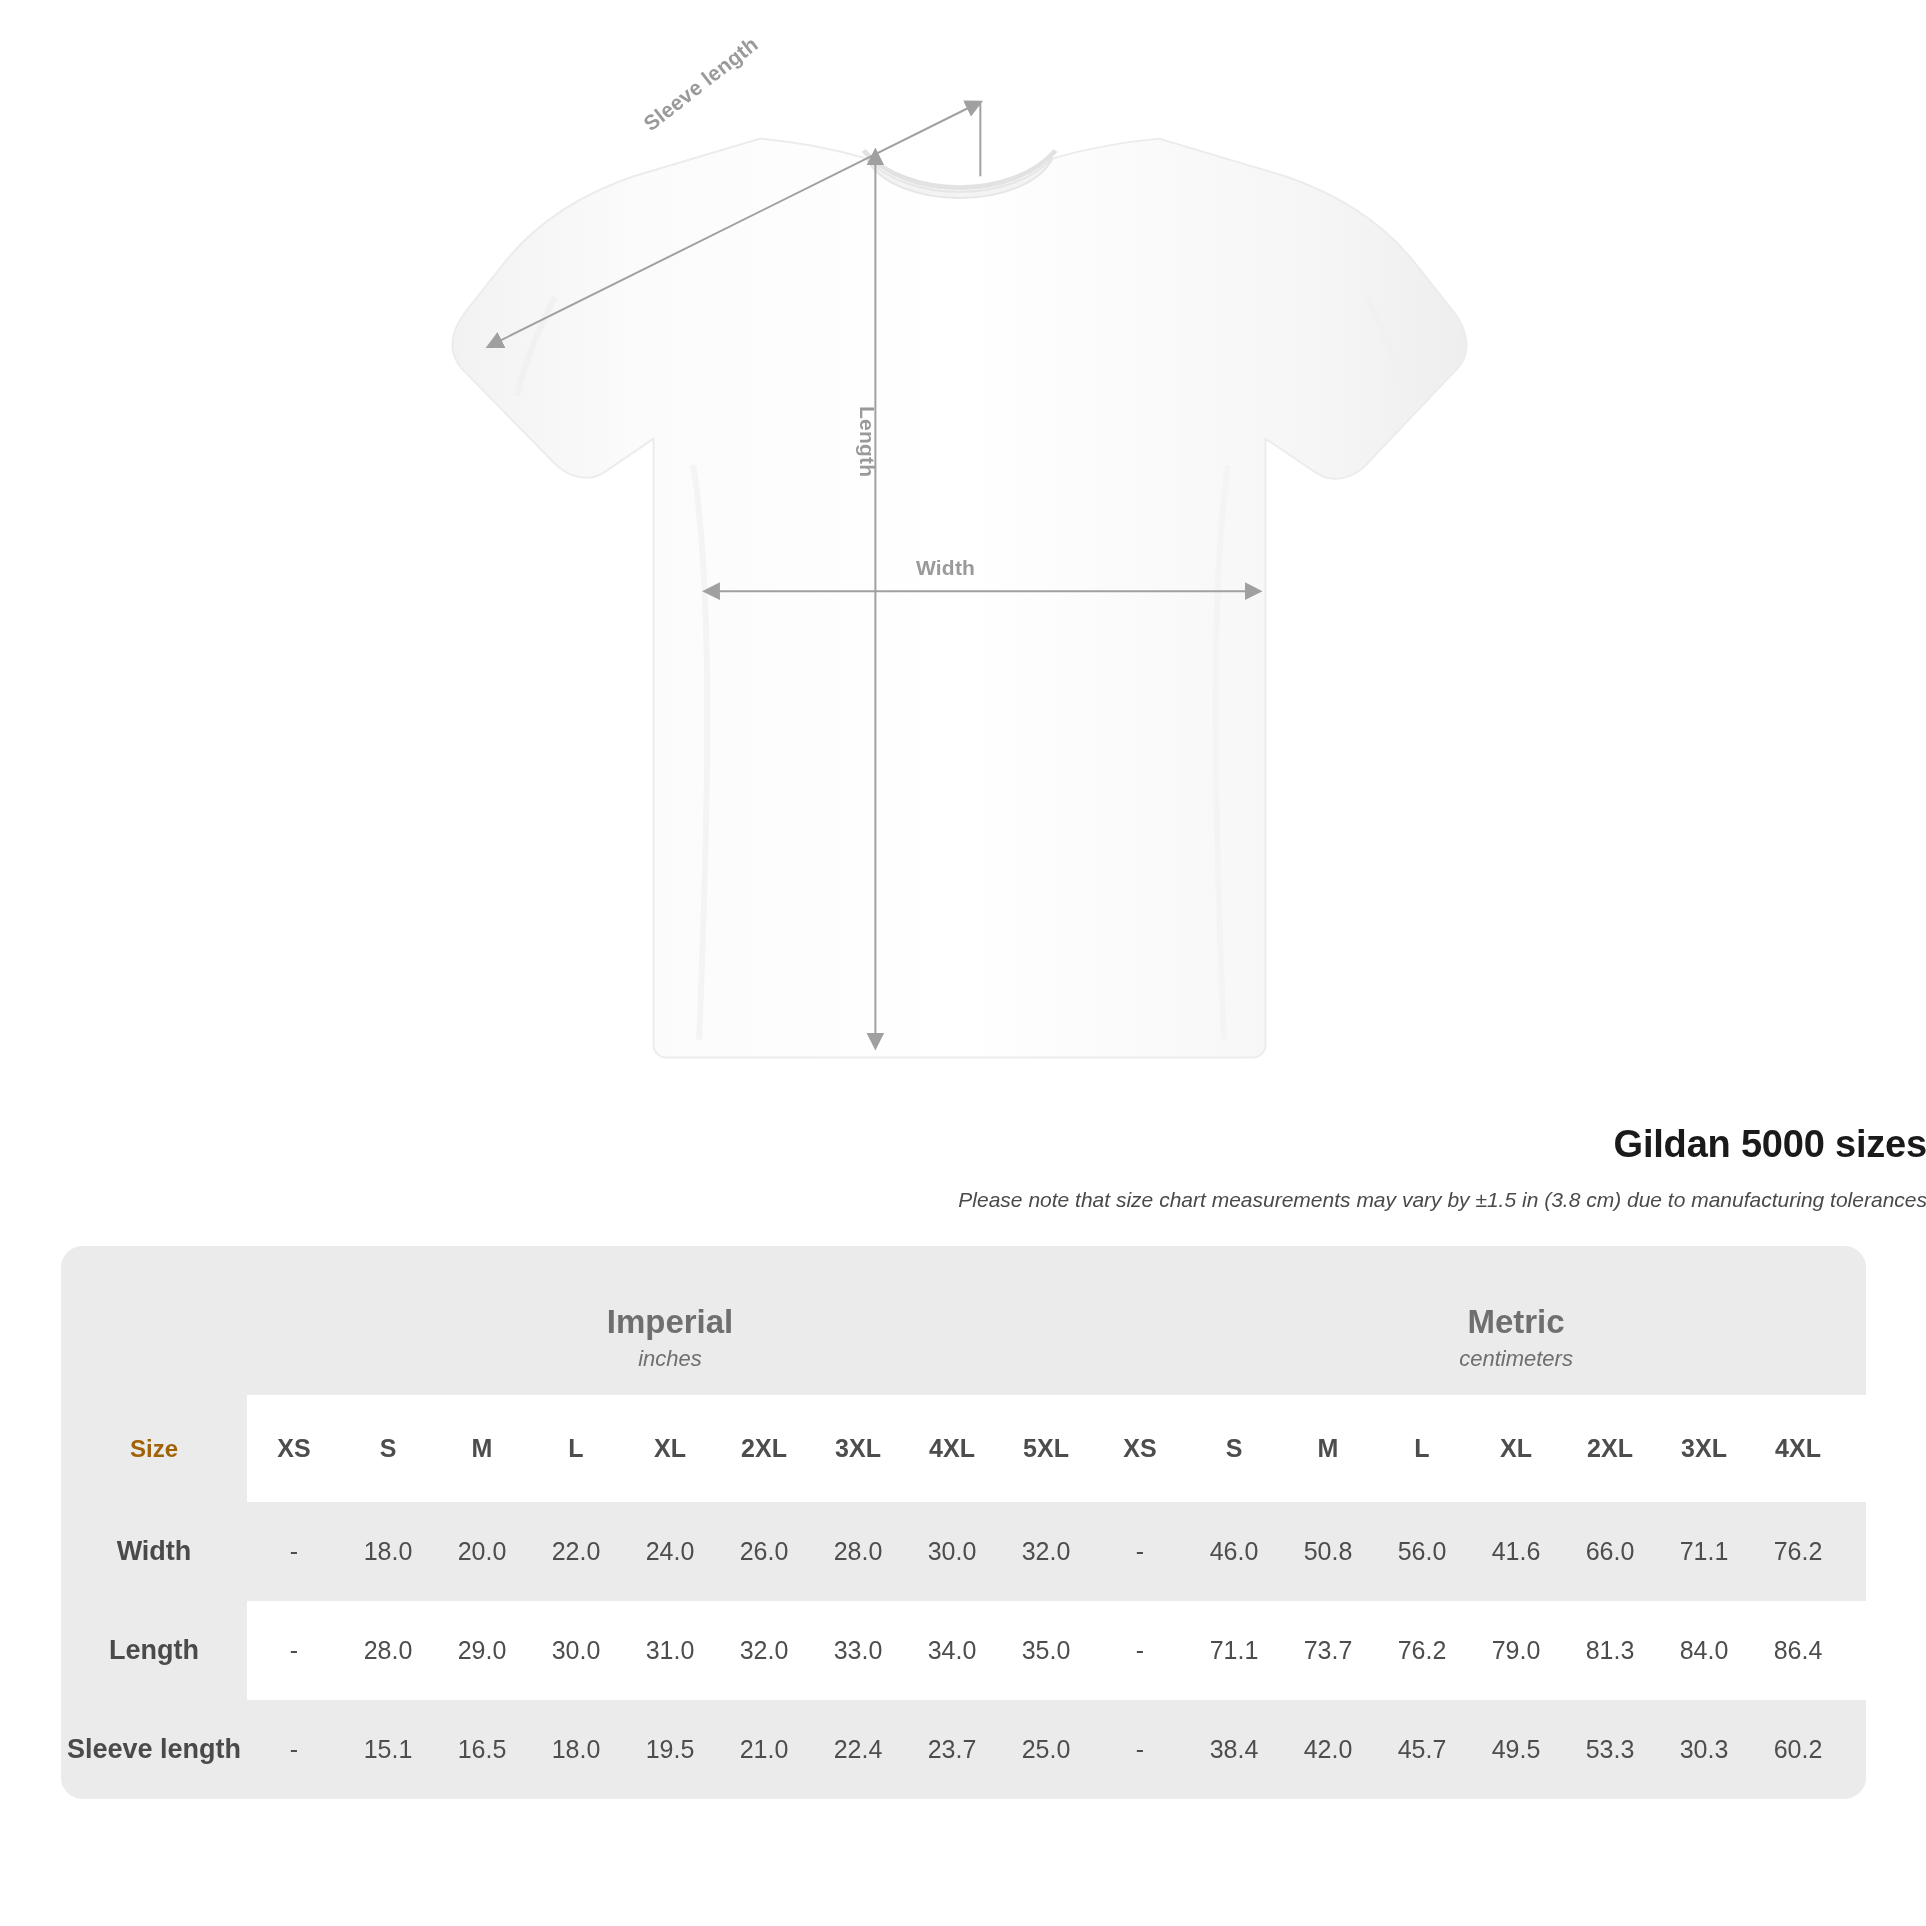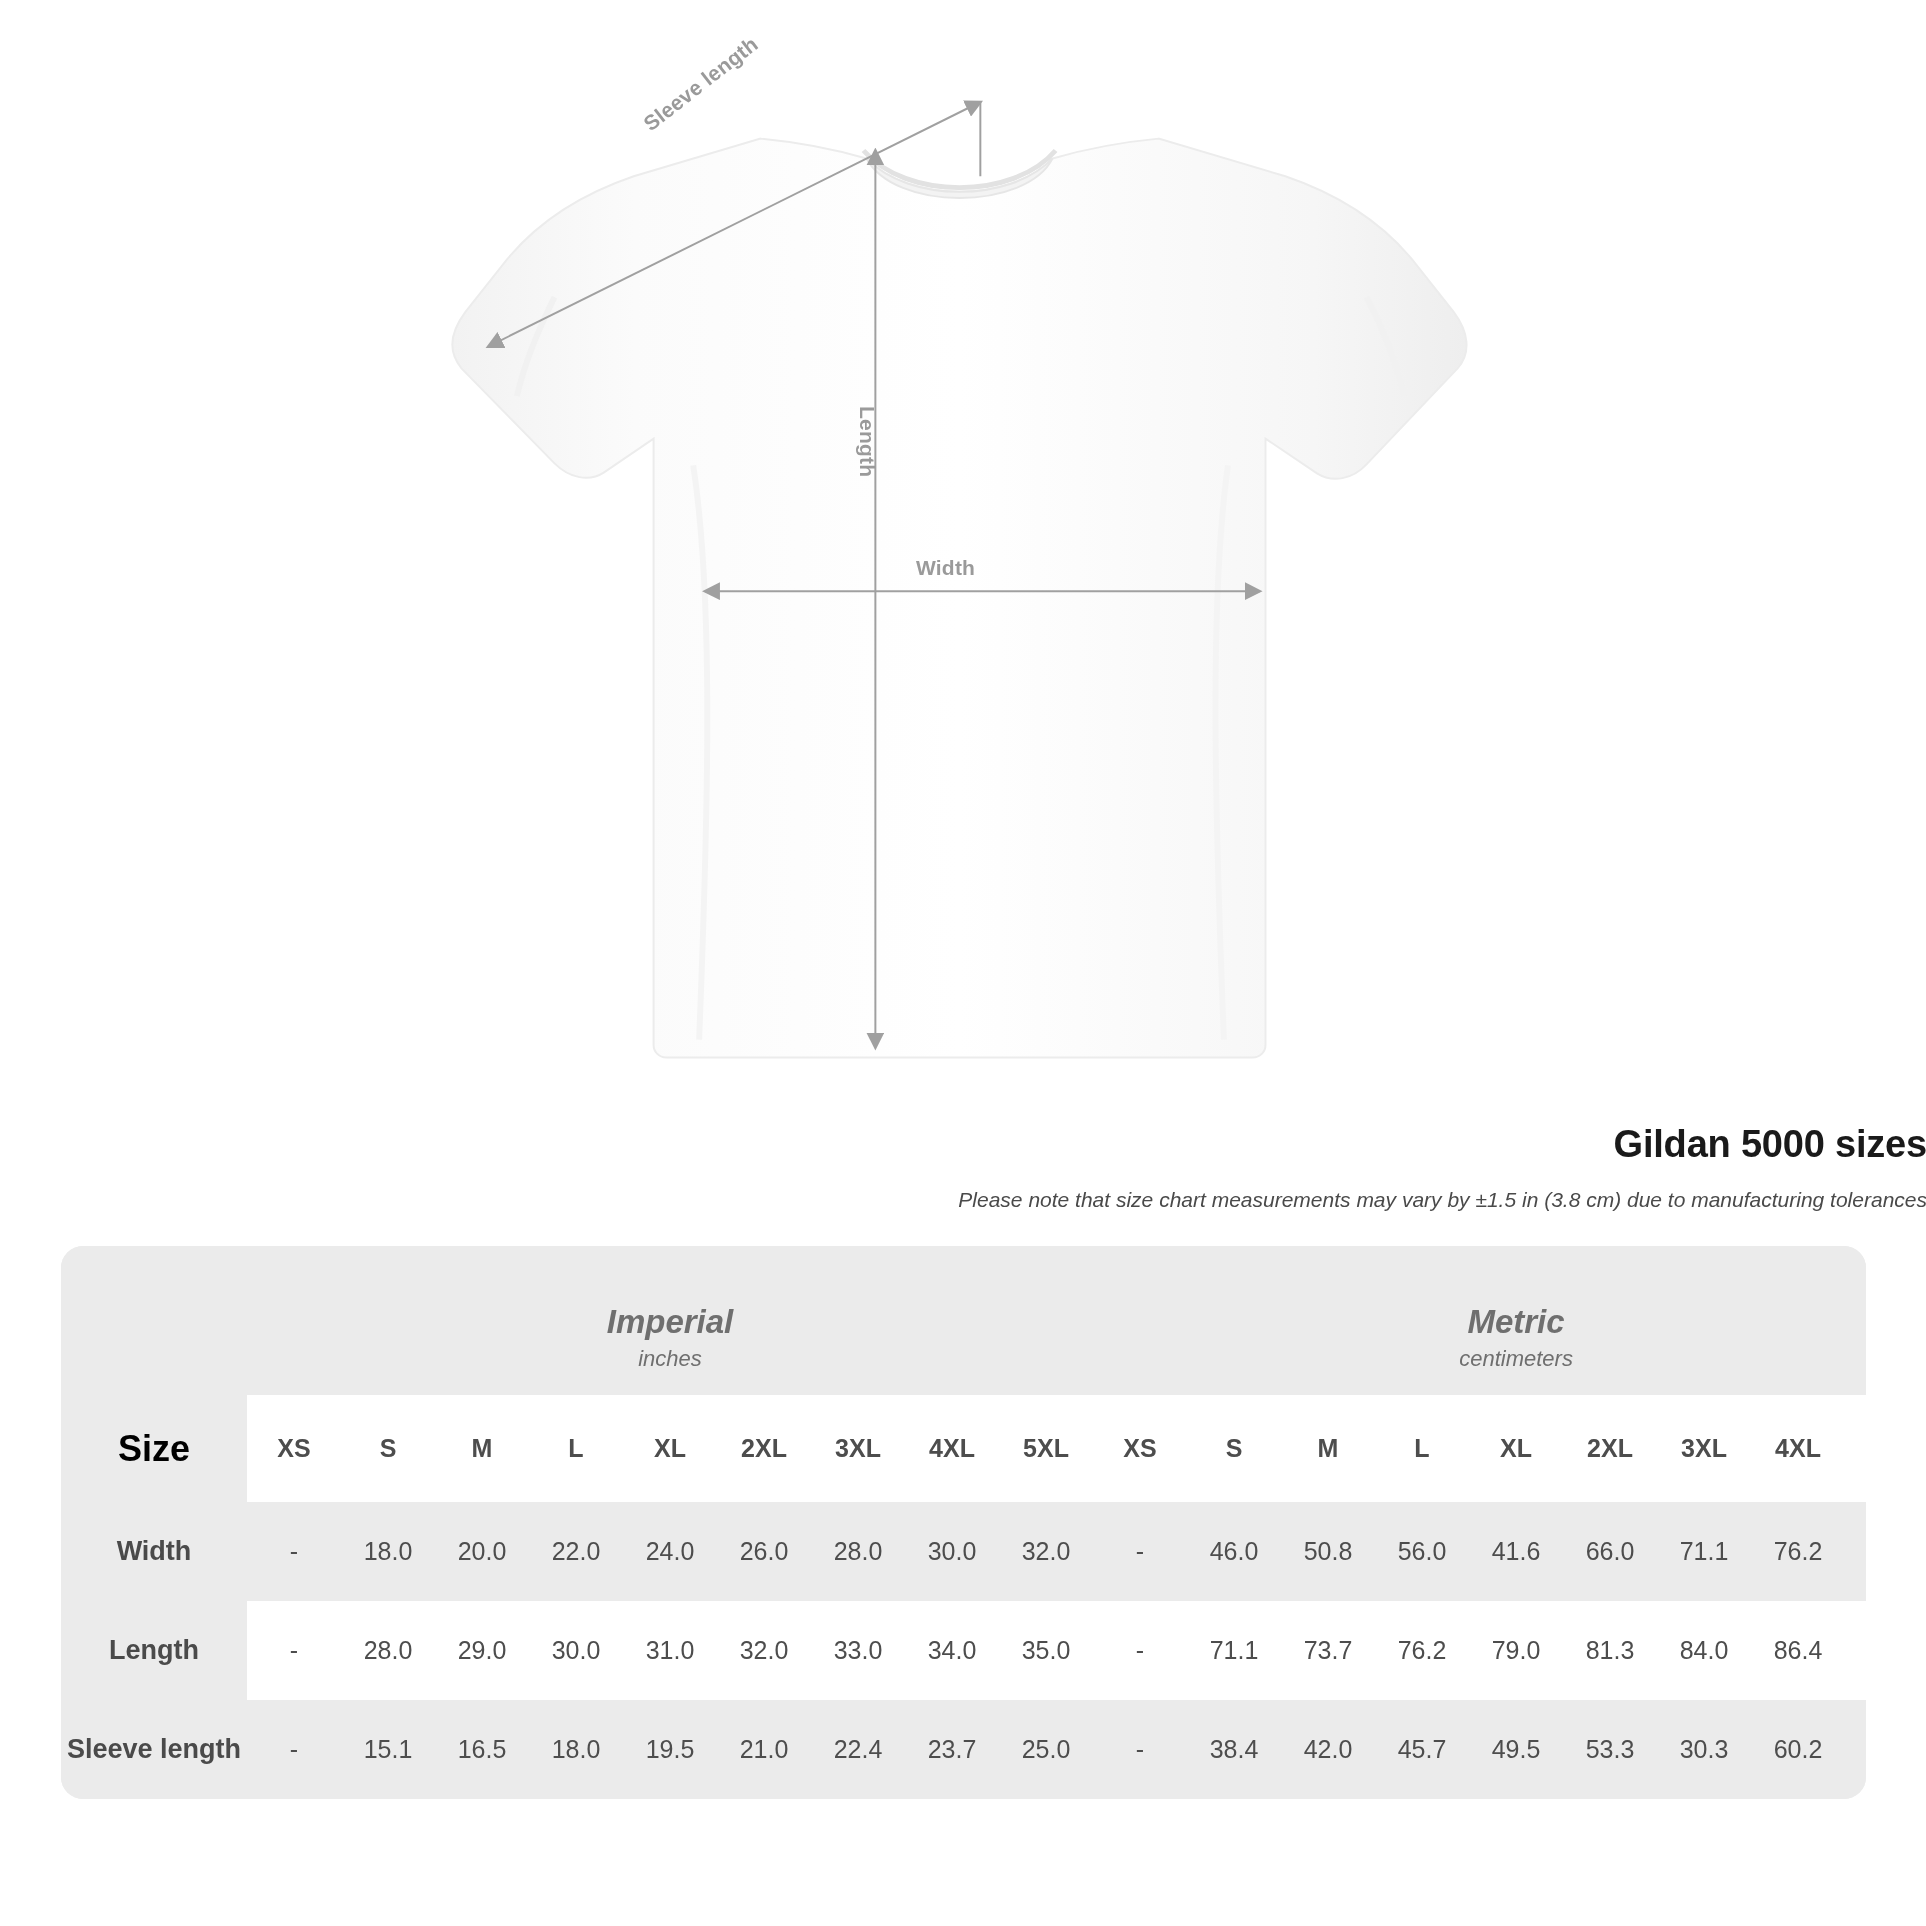--- a/index.html
+++ b/index.html
@@ -87,21 +87,20 @@
   }
   
   .unitrow td {
     height: 149px;
     background: #ebebeb;
     padding-top: 6px;
   }
   .unit-name {
     font-size: 33px;
     font-weight: bold;
-    font-style: italic;
     color: #6f6f6f;
     line-height: 1.25;
     margin-top: 35px;
   }
   .unit-sub {
     font-size: 22px;
     font-style: italic;
     color: #6f6f6f;
     line-height: 1.5;
   }
@@ -111,22 +110,22 @@
     background: #ffffff;
     font-weight: bold;
     font-size: 26px;
     color: #4a4a4a;
     border-left: 2px solid #ebebeb;
   }
   .sizerow td.rowlabel {
     background: #ebebeb;
     border-left: none;
     font-weight: bold;
-    font-size: 36px;
-    color: #000000;
+    font-size: 24px;
+    color: #a16207;
   }
   
   .datarow td {
     height: 99px;
     border-left: 2px solid #ffffff;
     border-top: 2px solid #ffffff;
   }
   .datarow.alt td { background: #ebebeb; }
   .datarow.plain td { background: #ffffff; border-left-color:#ebebeb; border-top-color:#ebebeb;}
   .datarow td.rowlabel {

